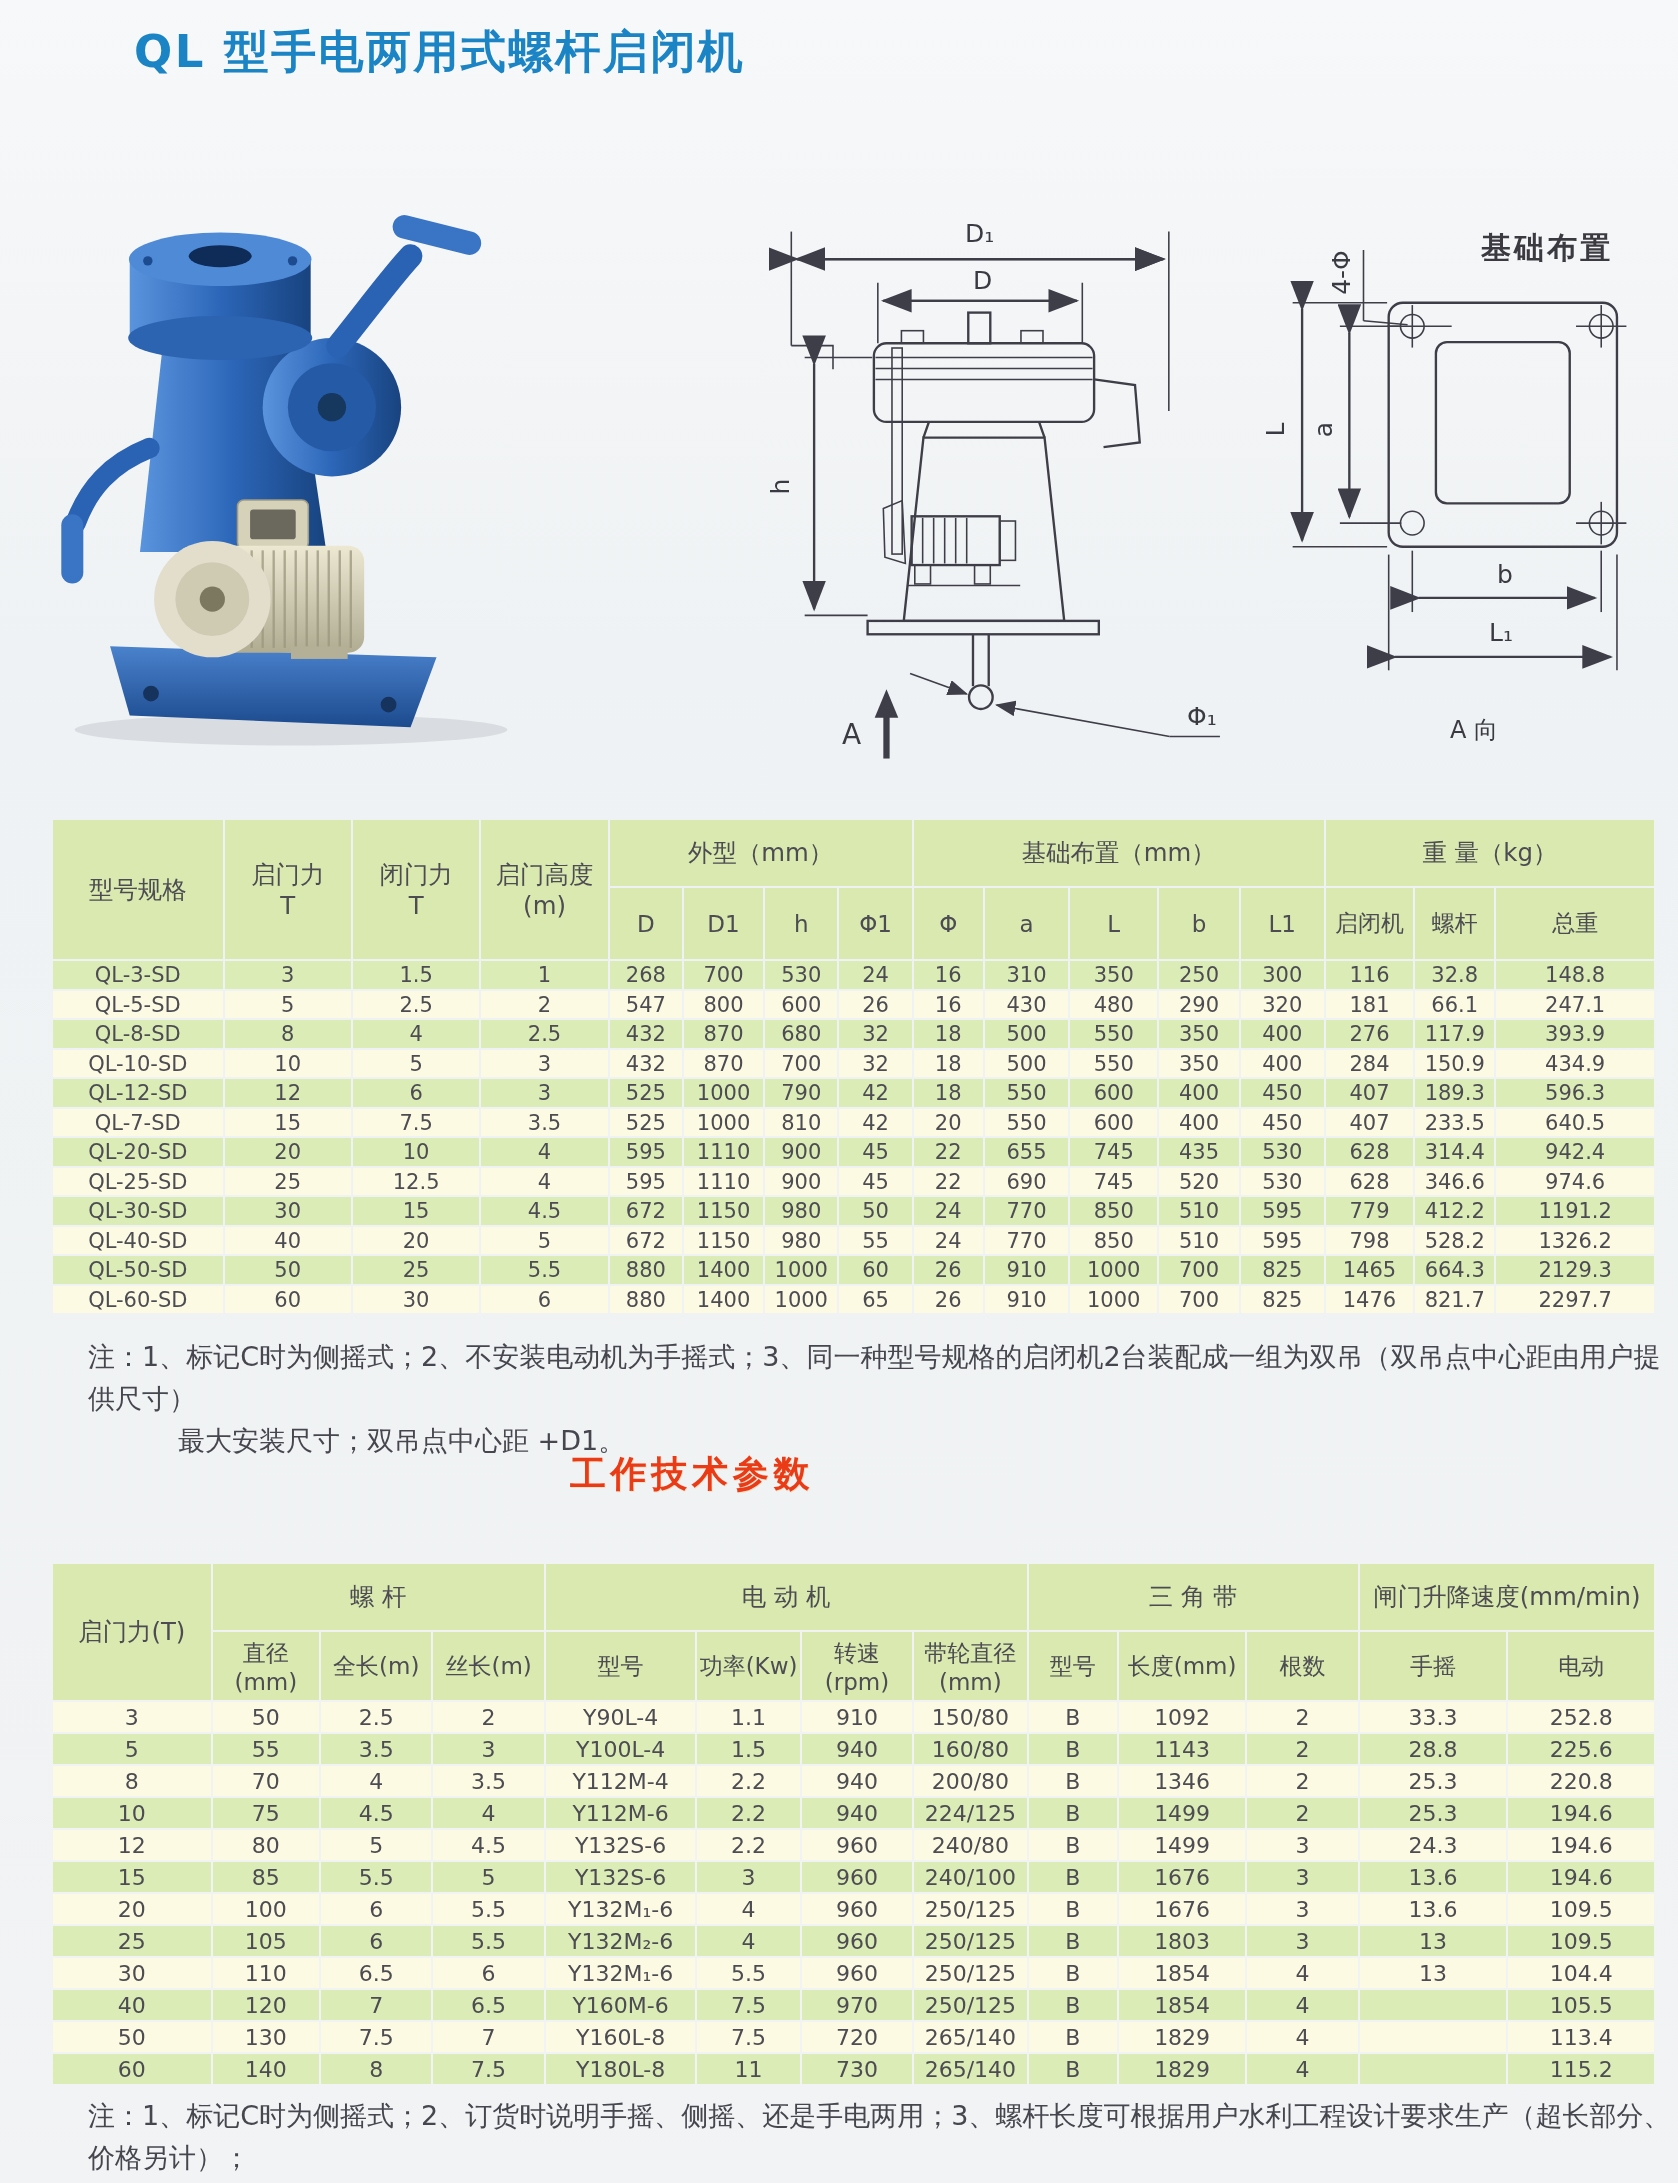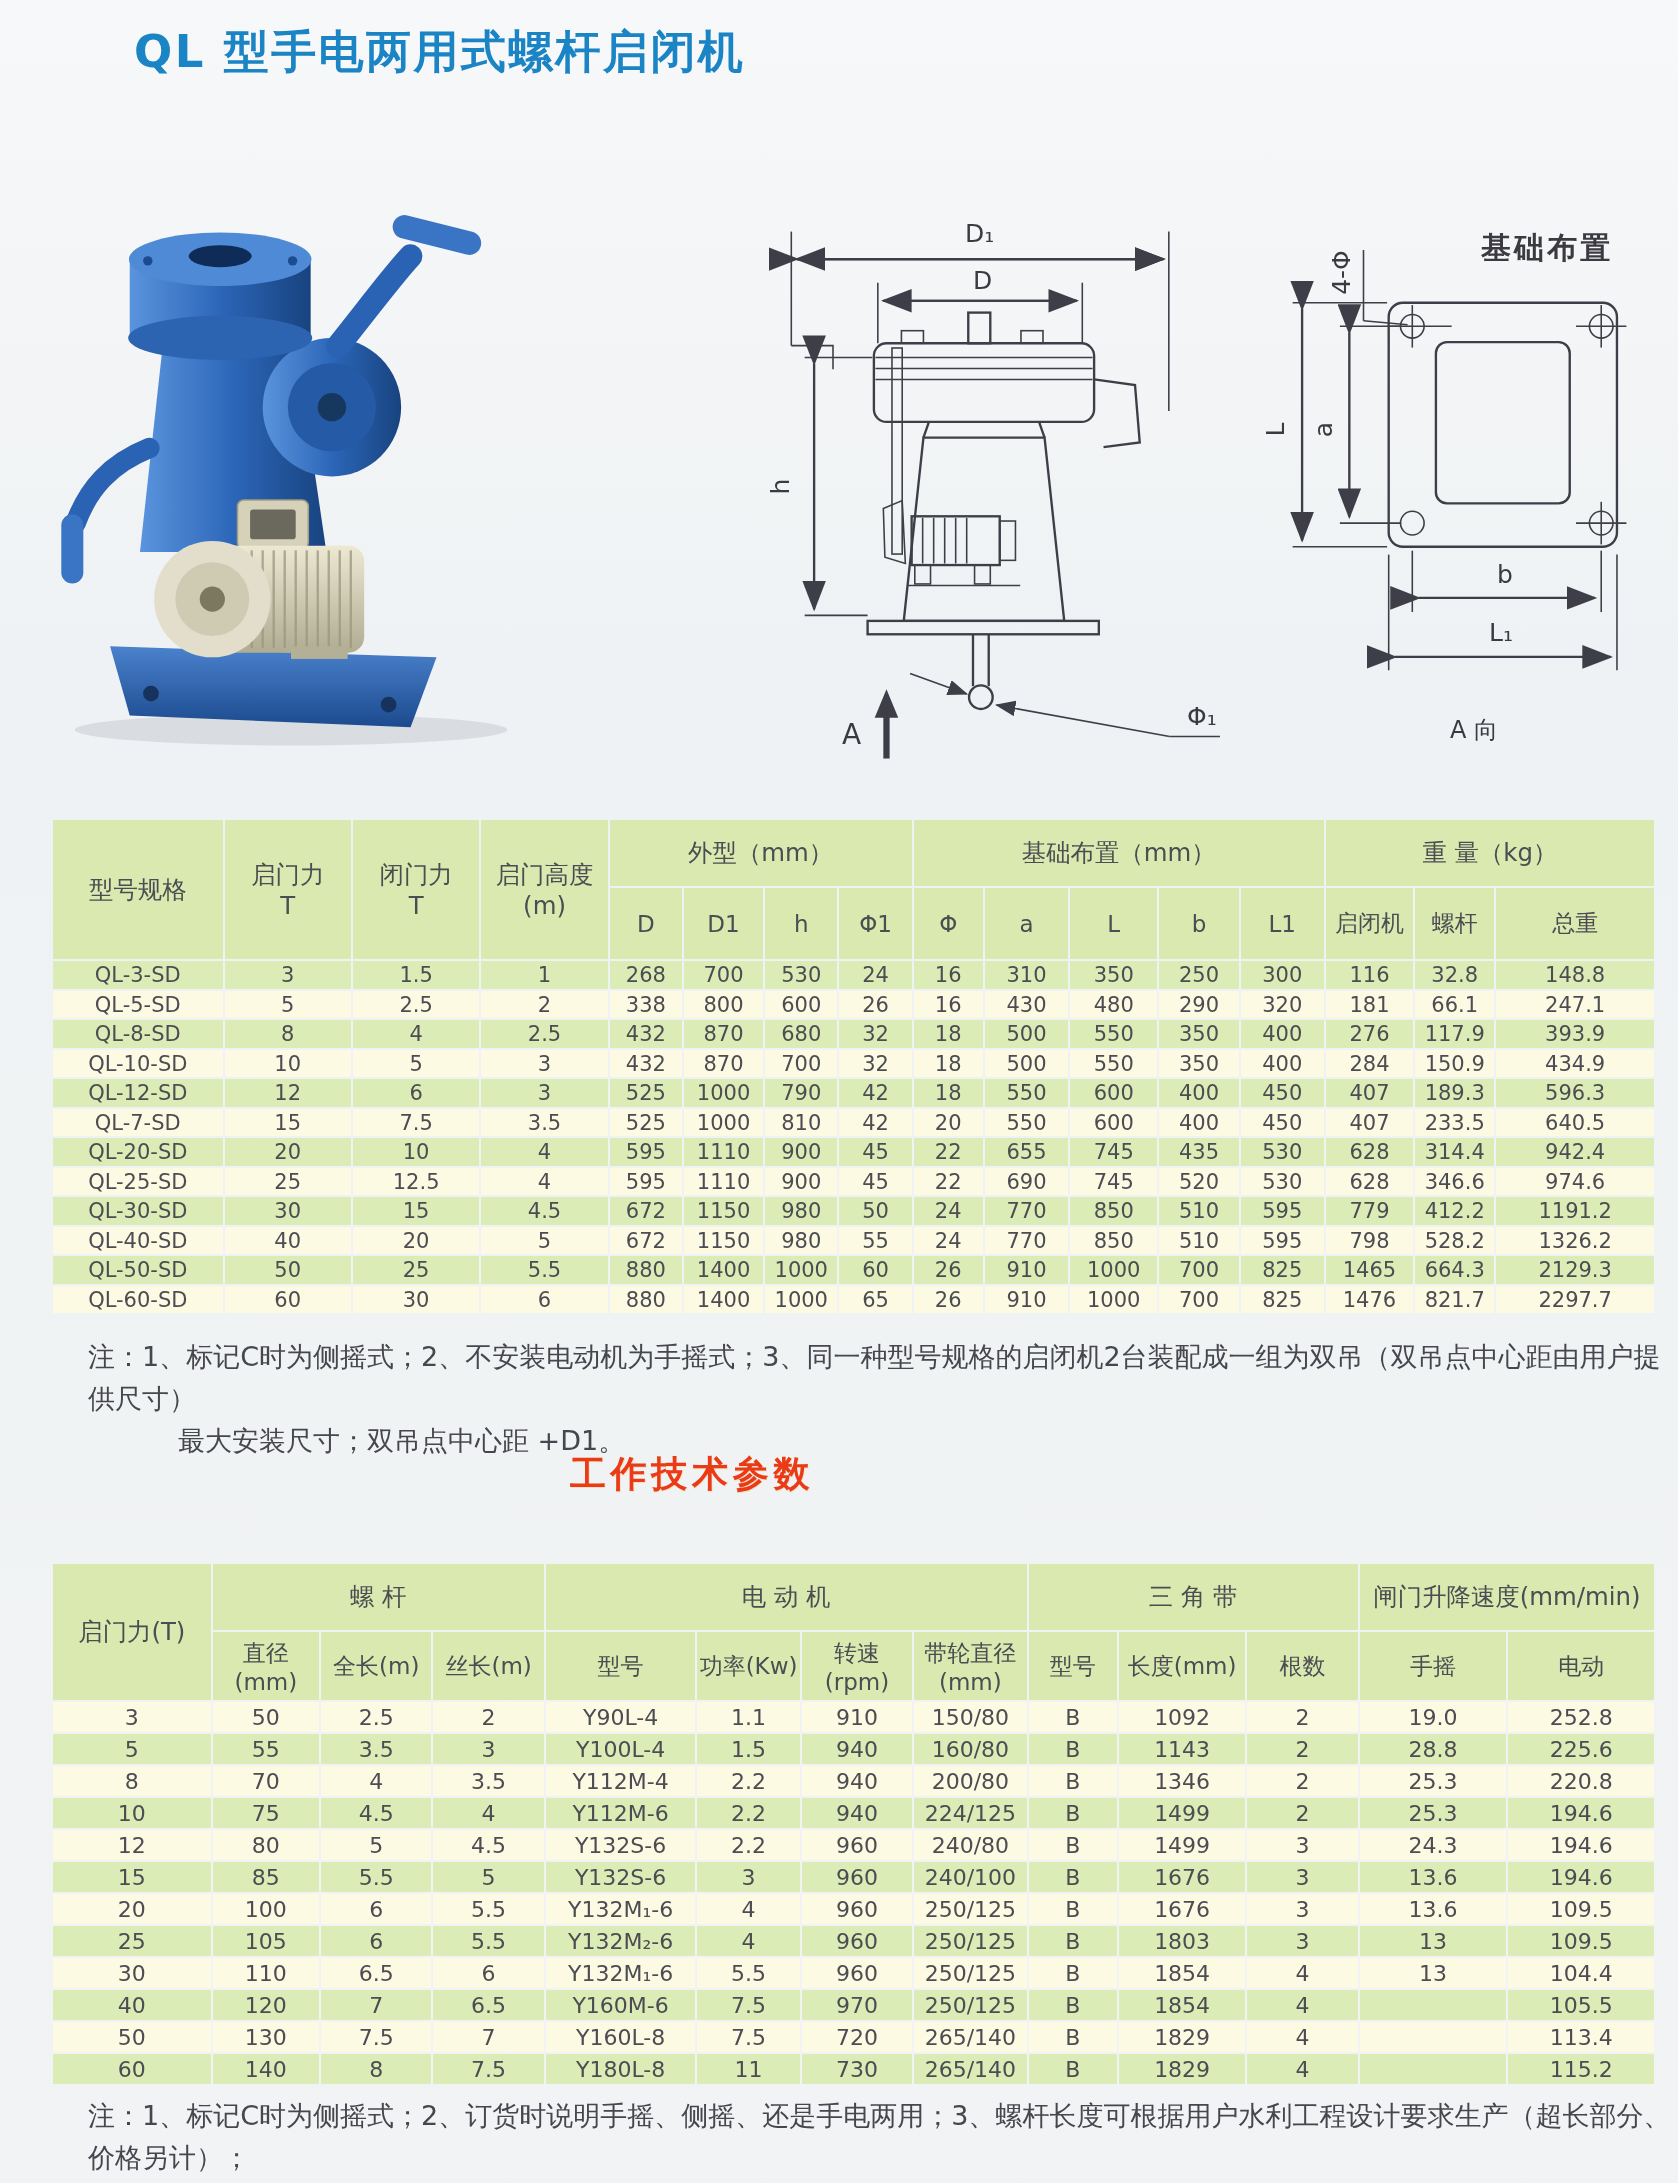--- a/index.html
+++ b/index.html
@@ -307,21 +307,21 @@
           <td>300</td>
           <td>116</td>
           <td>32.8</td>
           <td>148.8</td>
         </tr>
         <tr class="row-cream">
           <td>QL-5-SD</td>
           <td>5</td>
           <td>2.5</td>
           <td>2</td>
-          <td>338</td>
+          <td>547</td>
           <td>800</td>
           <td>600</td>
           <td>26</td>
           <td>16</td>
           <td>430</td>
           <td>480</td>
           <td>290</td>
           <td>320</td>
           <td>181</td>
           <td>66.1</td>
@@ -563,21 +563,21 @@
           <td>50</td>
           <td>2.5</td>
           <td>2</td>
           <td>Y90L-4</td>
           <td>1.1</td>
           <td>910</td>
           <td>150/80</td>
           <td>B</td>
           <td>1092</td>
           <td>2</td>
-          <td>19.0</td>
+          <td>33.3</td>
           <td>252.8</td>
         </tr>
         <tr class="row-green">
           <td>5</td>
           <td>55</td>
           <td>3.5</td>
           <td>3</td>
           <td>Y100L-4</td>
           <td>1.5</td>
           <td>940</td>

